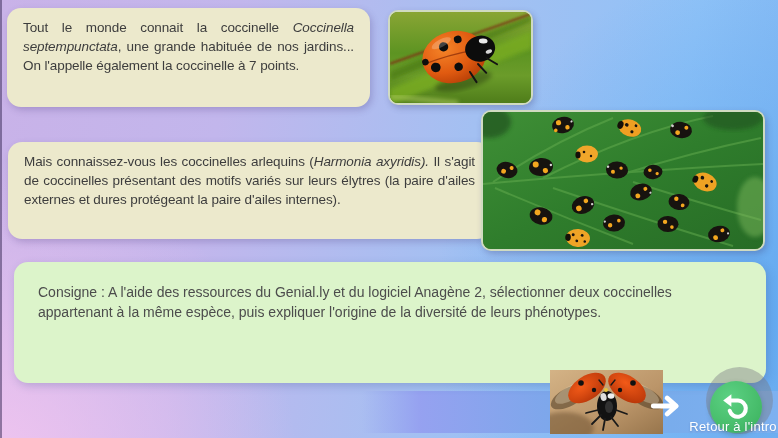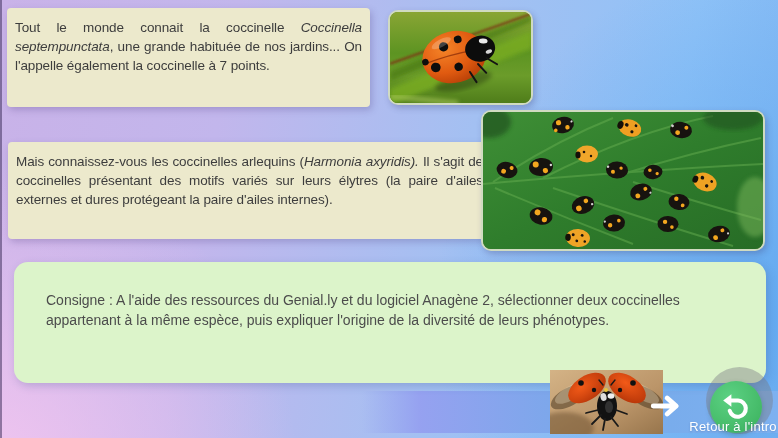--- a/index.html
+++ b/index.html
@@ -10,36 +10,36 @@
       radial-gradient(circle at -2% 108%, rgba(244,198,240,.95) 0%, rgba(244,198,240,0) 34%),
       radial-gradient(circle at 102% 72%, rgba(95,168,240,.85) 0%, rgba(95,168,240,0) 42%),
       linear-gradient(100deg,#c9b2e8 0%, #c2b6ec 28%, #a3c0f2 58%, #8fc2f7 82%, #7fb6f2 100%);
   }
   .edge-left{position:absolute;left:0;top:0;bottom:0;width:2px;background:rgba(52,38,82,.5);z-index:10;}
   .band{
     position:absolute;left:362px;right:0;top:391px;height:42px;z-index:1;
     background:linear-gradient(to right, rgba(158,160,240,0) 0%, rgba(148,158,240,.9) 14%, #76a9e9 55%, #7db1f0 100%);
   }
   .textbox{
-    position:absolute;background:#ece9cc;border-radius:4px;
-    padding:11px 8px;box-sizing:border-box;
+    position:absolute;background:#ece9cc;border-radius:14px;
+    padding:11px 16px;box-sizing:border-box;
     box-shadow:2px 3px 7px rgba(80,60,130,.28);
     color:#3d3d3d;font-size:13.5px;line-height:1.4;letter-spacing:-0.1px;
     text-align:justify;z-index:2;
   }
   .box-intro{left:7px;top:8px;width:363px;min-height:99px;}
   .box-harlequin{left:8px;top:142px;width:483px;min-height:97px;}
   .italic{font-style:italic;}
   .box-consigne{
     position:absolute;left:14px;top:262px;width:752px;min-height:121px;
     background:#dcf4ca;border-radius:14px;padding:12px 16px;box-sizing:border-box;
     box-shadow:2px 3px 8px rgba(60,80,140,.25);
     color:#4c4c4c;font-size:14px;line-height:1.45;z-index:2;
   }
-  .box-consigne p{margin:16px;}
+  .box-consigne p{margin:8px;}
   .box-consigne p + p{margin-top:19px;}
   .photo{
     position:absolute;border:2px solid rgba(255,255,255,.72);border-radius:10px;
     overflow:hidden;box-sizing:border-box;box-shadow:2px 3px 6px rgba(60,60,120,.3);
     z-index:3;background:#567d20;
   }
   .photo svg{display:block;width:100%;height:100%;}
   .photo-sevenspot{left:388px;top:10px;width:145px;height:95px;}
   .photo-harlequins{left:481px;top:110px;width:284px;height:141px;}
   .photo-flying{

